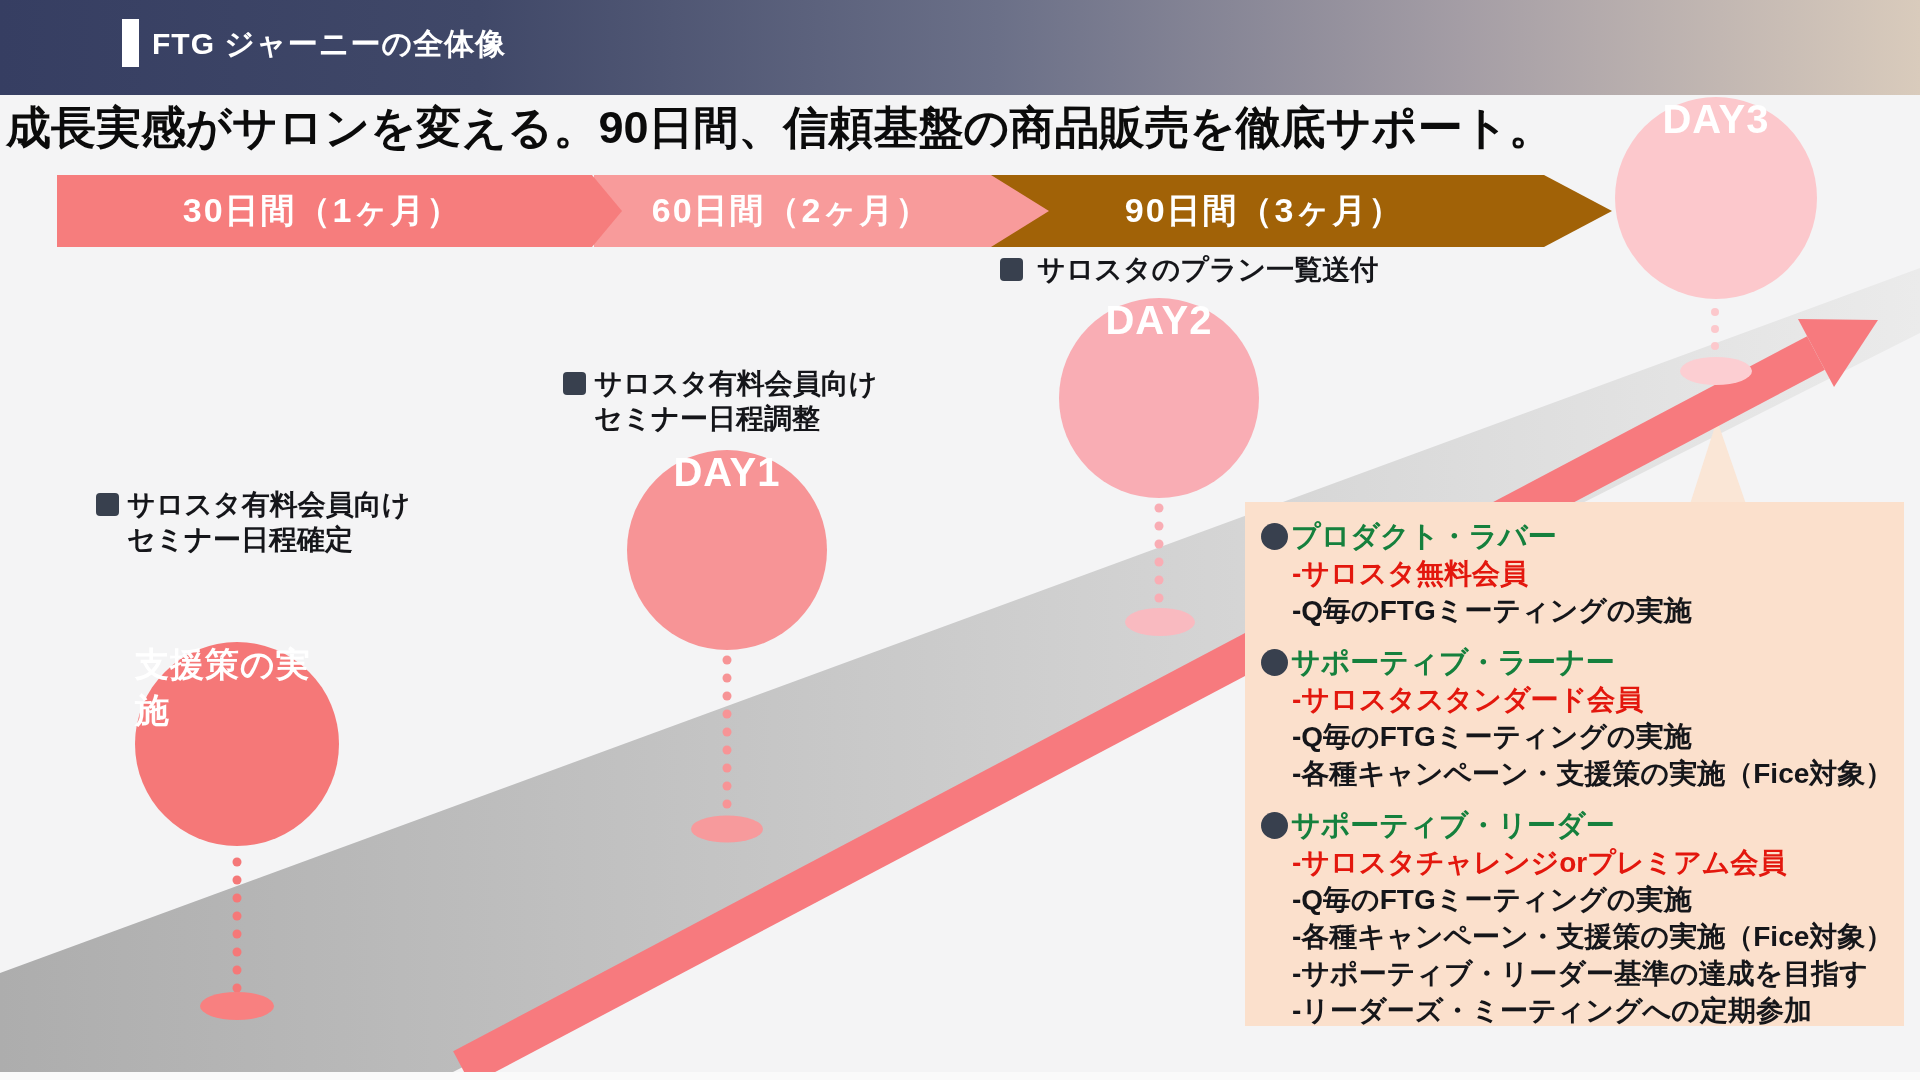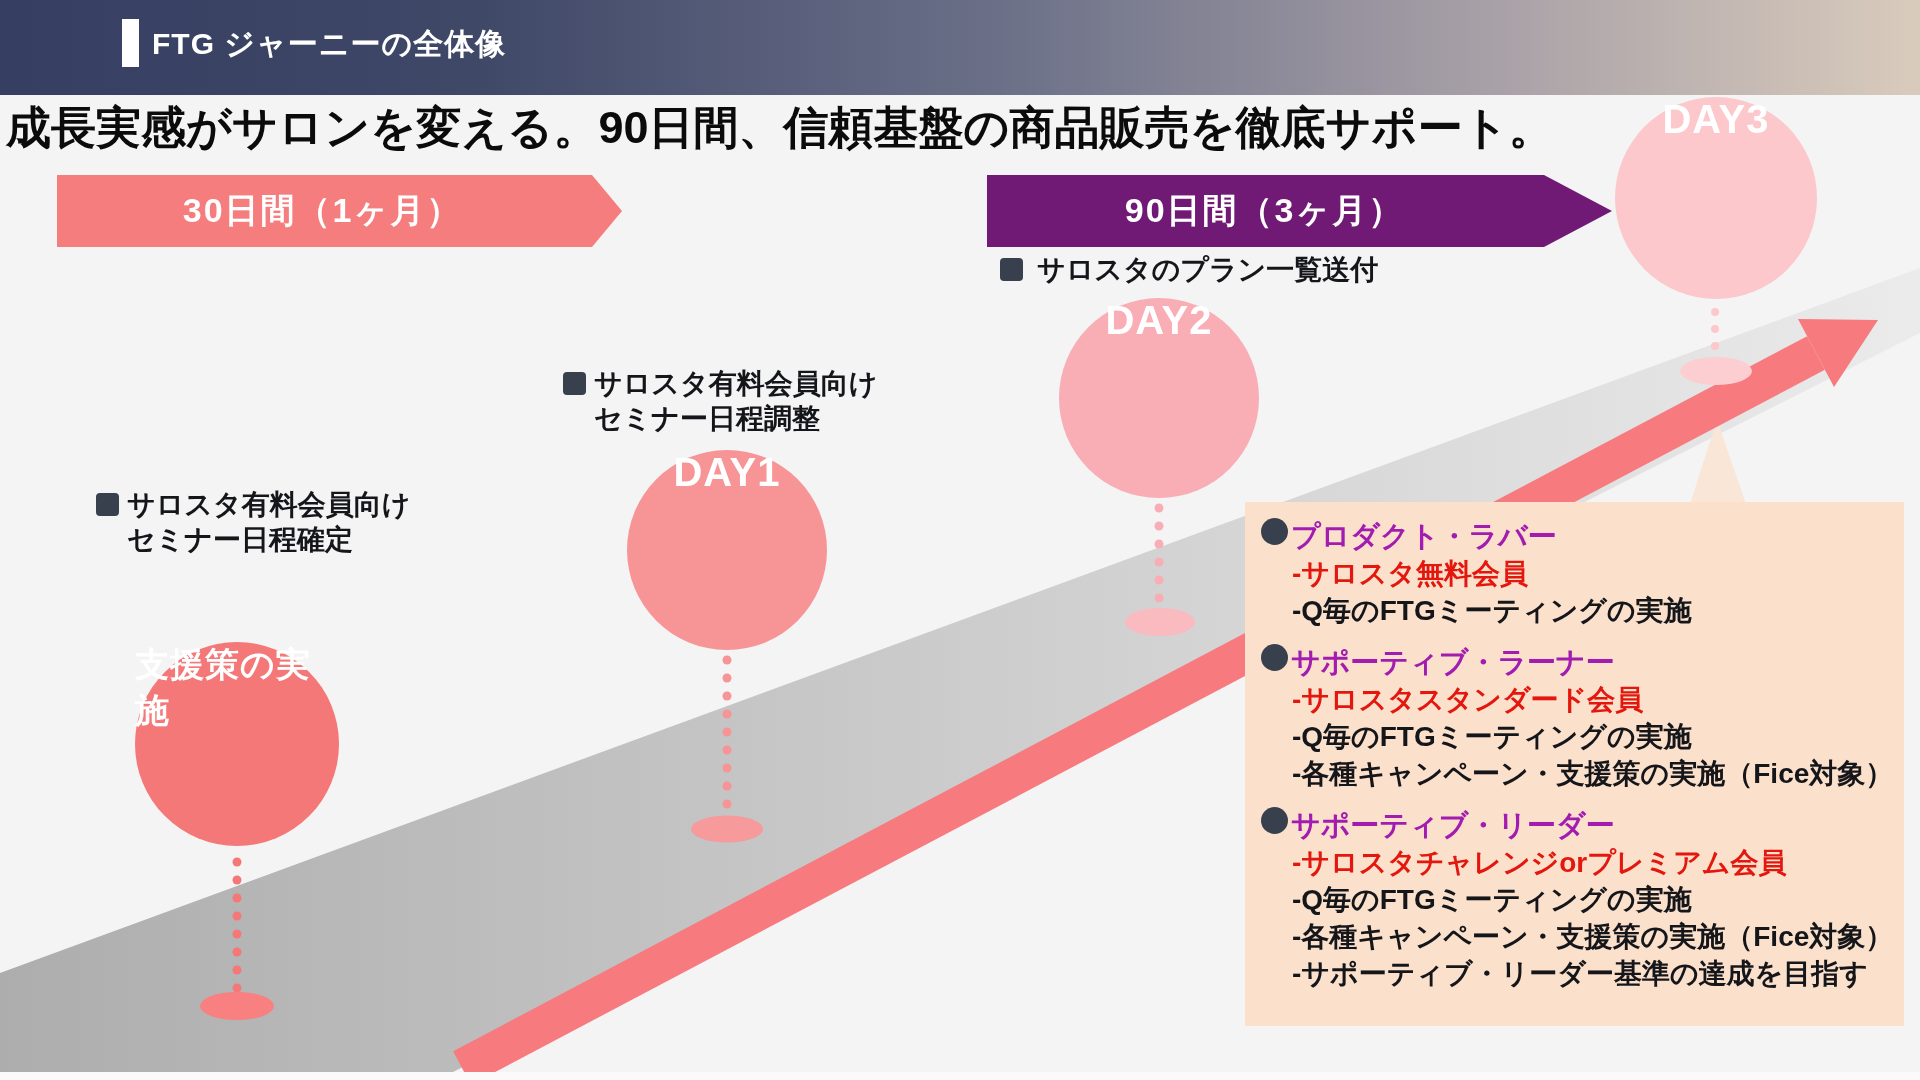--- a/index.html
+++ b/index.html
@@ -41,21 +41,21 @@
   .sq{width:23px;height:23px;background:var(--bullet-dark);border-radius:4px;margin-right:8px;flex:none;}
   .indent{padding-left:31px;}
   #guidance-note{left:96px;top:487px;}
   #day1-note{left:563px;top:366px;}
   #day2-note{left:978px;top:252px;padding-left:22px;}
   #day2-note .sq{margin-right:14px;}
   
   .callout{position:absolute;left:1245px;top:502px;width:659px;height:524px;z-index:5;
     background:var(--callout-bg);padding:16px 10px 0 22px;}
   .co-sec{margin-bottom:15px;}
-  .co-title{display:flex;font-size:29px;font-weight:bold;line-height:37px;color:#a21caf;}
+  .co-title{display:flex;align-items:center;font-size:29px;font-weight:bold;line-height:37px;color:#15803d;}
   .dot{width:27px;height:27px;border-radius:50%;background:var(--bullet-dark);margin-left:-6px;margin-right:3px;flex:none;}
   .co-item{font-size:28px;font-weight:bold;line-height:37px;padding-left:25px;color:#15161a;}
   .co-item.red{color:var(--accent-red);}
   .bottom-strip{position:absolute;left:0;right:0;bottom:0;height:8px;background:#fafafa;z-index:2;}
 </style>
 </head>
 <body>
 
 <div class="slide">
 
@@ -63,21 +63,24 @@
     <div class="hdr-bar"></div>
     <div class="hdr-title">FTG ジャーニーの全体像</div>
   </div>
 
   <div class="headline">成長実感がサロンを変える。90日間、信頼基盤の商品販売を徹底サポート。</div>
 
   <div class="banner">
       <div class="seg seg0" style="left: 43px; width: 565px; background: rgb(246, 125, 125);">
         <span>30日間（1ヶ月）</span>
       </div>
-      <div class="seg seg2" style="left: 973px; width: 625px; background: #701a75;">
+      <div class="seg seg1" style="left: 580px; width: 455px; background: rgb(248, 155, 155);">
+        <span>60日間（2ヶ月）</span>
+      </div>
+      <div class="seg seg2" style="left: 973px; width: 625px; background: #a16207;">
         <span>90日間（3ヶ月）</span>
       </div>
     </div>
 
   <svg class="scene" width="1920" height="1080" viewBox="0 0 1920 1080">
     <defs>
       <linearGradient id="roadGrad" x1="0" y1="0" x2="1" y2="0">
         <stop offset="0" stop-color="#adadad"></stop>
         <stop offset="1" stop-color="#ebebeb"></stop>
       </linearGradient>
@@ -163,20 +166,21 @@
       </div>
       <div class="co-sec">
         <div class="co-title">
           <span class="dot"></span>
           <span>サポーティブ・リーダー</span>
         </div>
         <div class="co-item red">-サロスタチャレンジorプレミアム会員</div>
         <div class="co-item">-Q毎のFTGミーティングの実施</div>
         <div class="co-item">-各種キャンペーン・支援策の実施（Fice対象）</div>
         <div class="co-item">-サポーティブ・リーダー基準の達成を目指す</div>
+        <div class="co-item">-リーダーズ・ミーティングへの定期参加</div>
       </div>
     </div>
 
   <div class="bottom-strip"></div>
 <div class="note" id="guidance-note">
       <div class="note-line">
         <span class="sq"></span>
         <span>サロスタ有料会員向け</span>
       </div>
       <div class="note-line indent">

